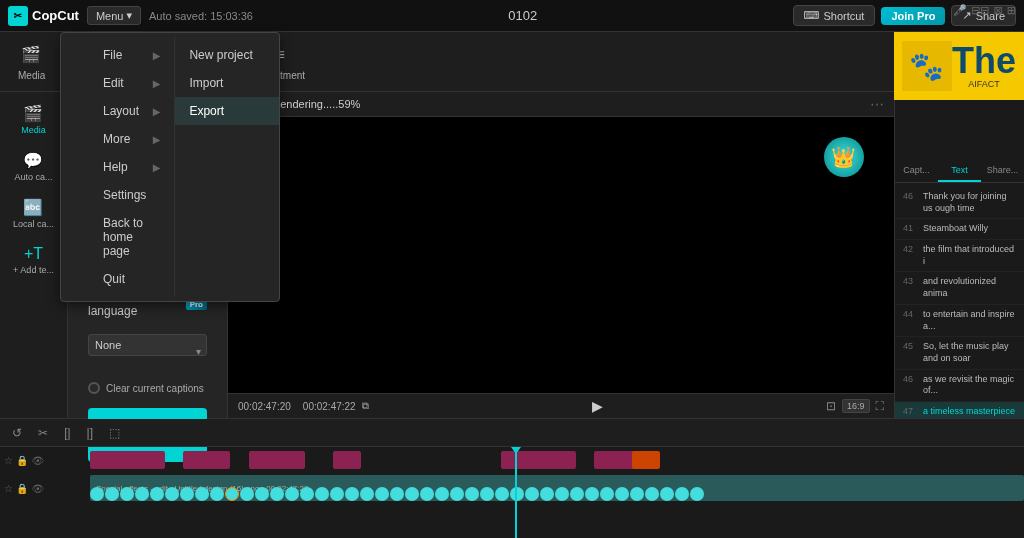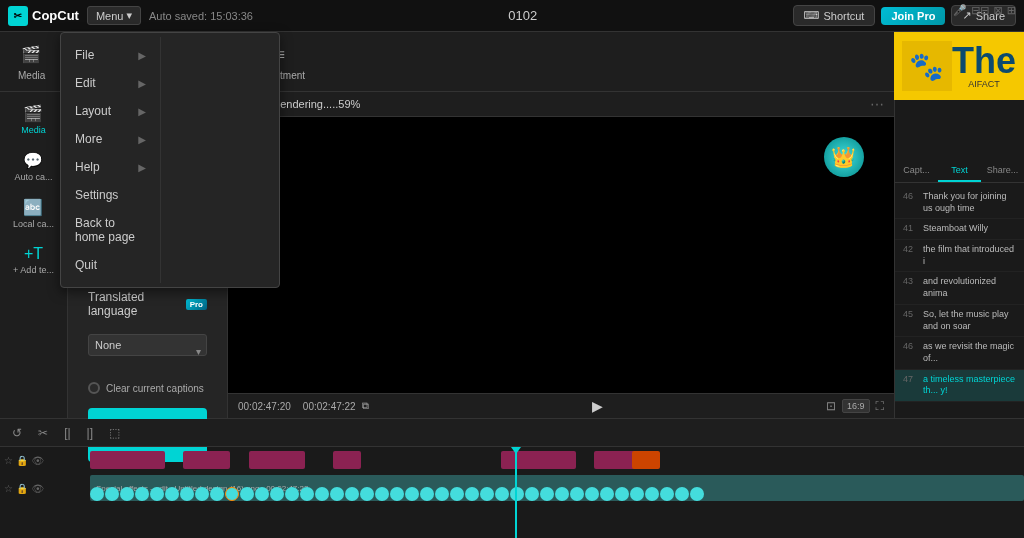--- a/index.html
+++ b/index.html
@@ -536,21 +536,21 @@
       background: #252525;
       border: 1px solid #444;
       border-radius: 4px;
       z-index: 100;
       box-shadow: 0 4px 12px rgba(0,0,0,0.5);
     }
     .menu-section {
       padding: 4px 0;
       border-bottom: 1px solid #333;
     }
-    .menu-section:last-child { border-bottom: none; }
+    .menu-section:last-child { border-bottom: none; margin-left: 28px; }
     .menu-item {
       display: flex;
       align-items: center;
       justify-content: space-between;
       padding: 7px 14px;
       cursor: pointer;
       color: #ccc;
       font-size: 12px;
     }
     .menu-item.highlighted {
@@ -768,20 +768,24 @@
       </div>
       <div class="caption-item">
         <span class="caption-num">42</span>
         <span class="caption-text">the film that introduced i</span>
       </div>
       <div class="caption-item">
         <span class="caption-num">43</span>
         <span class="caption-text">and revolutionized anima</span>
       </div>
       <div class="caption-item">
+        <span class="caption-num">44</span>
+        <span class="caption-text">to entertain and inspire a...</span>
+      </div>
+      <div class="caption-item">
         <span class="caption-num">45</span>
         <span class="caption-text">So, let the music play and on soar</span>
       </div>
       <div class="caption-item">
         <span class="caption-num">46</span>
         <span class="caption-text">as we revisit the magic of...</span>
       </div>
       <div class="caption-item highlighted">
         <span class="caption-num">47</span>
         <span class="caption-text highlight-word">a timeless masterpiece th... y!</span>
@@ -915,15 +919,26 @@
         <div class="menu-item">
           <span>Settings</span>
         </div>
         <div class="menu-item">
           <span>Back to home page</span>
         </div>
         <div class="menu-item">
           <span>Quit</span>
         </div>
       </div>
+      <div style="width:120px; padding: 4px 0;">
+        <div class="menu-item">
+          <span>New project</span>
+        </div>
+        <div class="menu-item">
+          <span>Import</span>
+        </div>
+        <div class="menu-item highlighted">
+          <span>Export</span>
+        </div>
+      </div>
     </div>
   </div>
 </div>
 
 </body></html>

